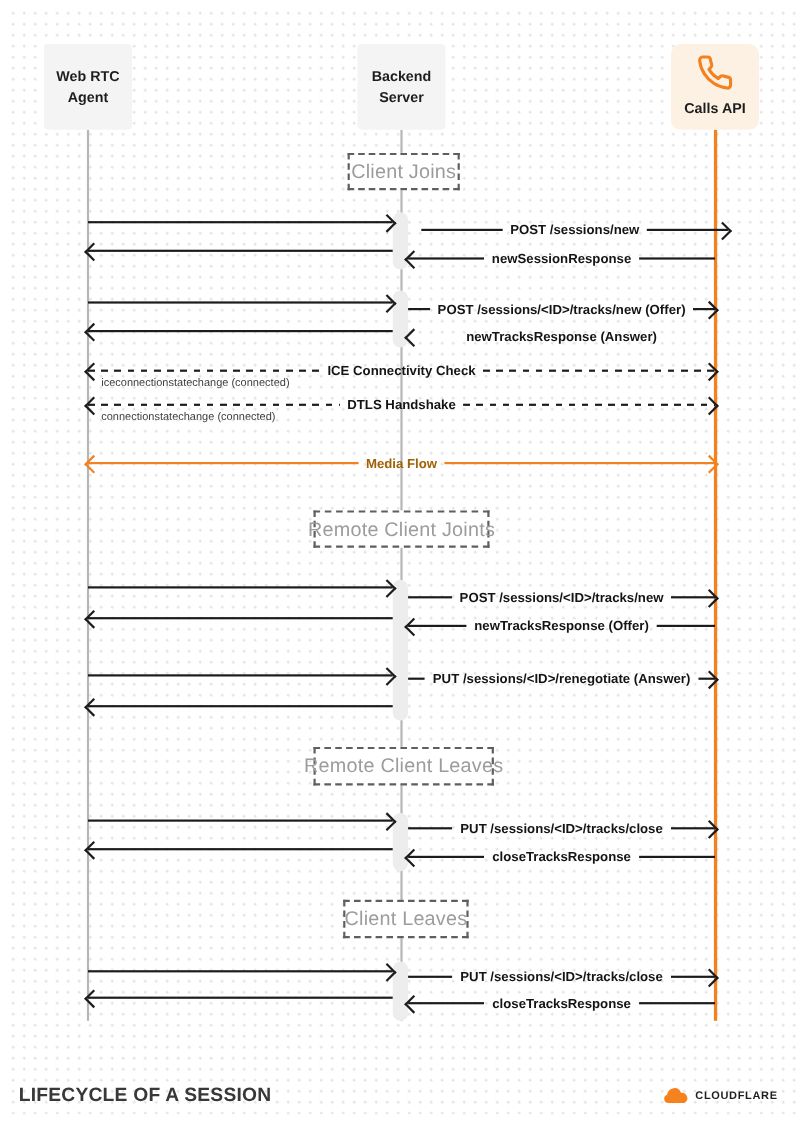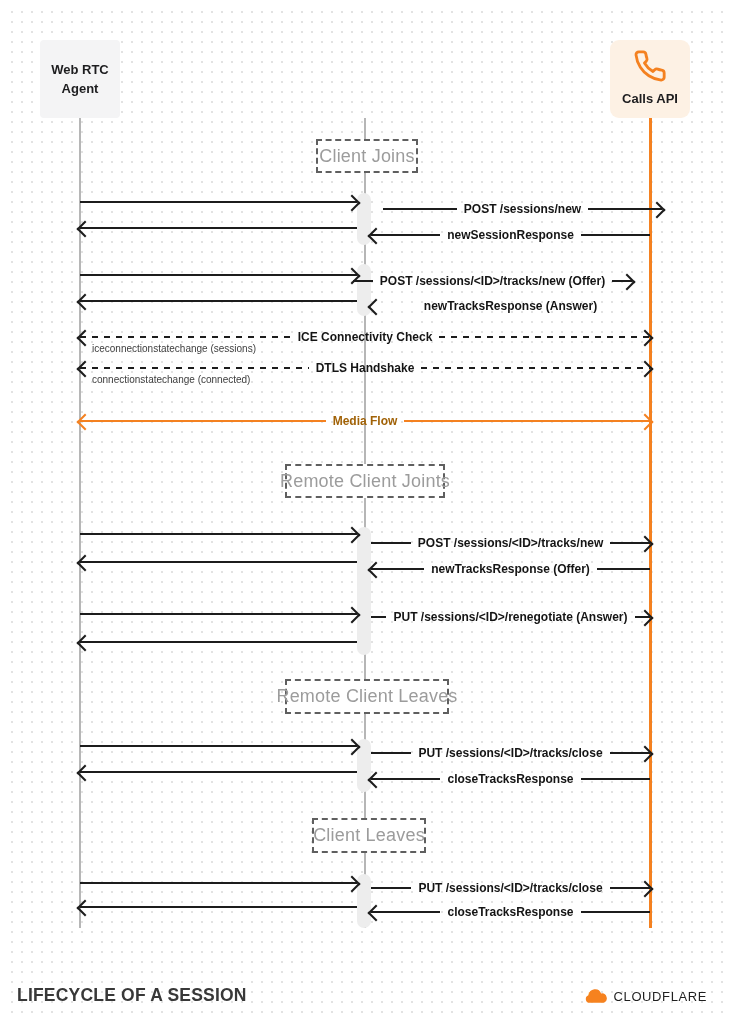--- a/index.html
+++ b/index.html
@@ -35,33 +35,37 @@
         border-top:2.6px solid #1c1c1c;border-right:2.6px solid #1c1c1c;}
   .chev.r{right:-1px;transform:rotate(45deg);}
   .chev.l{left:-1px;transform:rotate(-135deg);}
   .arrow.accentA .chev{border-color:#f48120;}
 
   .note{position:absolute;font-size:10px;color:#3d3d3d;z-index:4;white-space:nowrap;}
 
   .title{position:absolute;left:17px;top:985px;font-size:17.5px;font-weight:bold;color:#383838;
          letter-spacing:.2px;z-index:5;}
   .brand{position:absolute;right:25px;top:989px;display:flex;align-items:center;gap:3px;z-index:5;}
-  .brand .wordmark{font-size:13px;font-weight:normal;letter-spacing:.6px;color:#1f1f1f;}
+  .brand .wordmark{font-size:10px;font-weight:bold;letter-spacing:.6px;color:#1f1f1f;}
 </style>
 </head>
 <body>
 
 <div class="page">
   <div class="dots"></div>
   <div id="diagram">
       <div class="actor" style="left: 40px;">
         <div class="">Web RTC</div>
         <div class="">Agent</div>
       </div>
       <div class="lifeline" style="left: 79px;"></div>
+      <div class="actor" style="left: 325px;">
+        <div class="">Backend</div>
+        <div class="">Server</div>
+      </div>
       <div class="lifeline" style="left: 364px;"></div>
       <div class="actor accent" style="left: 610px;">
         <div class="icon-wrap">
           <svg width="34" height="34" viewBox="0 0 24 24" fill="none" stroke="#f48120" stroke-width="2" stroke-linecap="round" stroke-linejoin="round">
             <path d="M22 16.92v3a2 2 0 0 1-2.18 2 19.79 19.79 0 0 1-8.63-3.07 19.5 19.5 0 0 1-6-6 19.79 19.79 0 0 1-3.07-8.67A2 2 0 0 1 4.11 2h3a2 2 0 0 1 2 1.72 12.84 12.84 0 0 0 .7 2.81 2 2 0 0 1-.45 2.11L8.09 9.91a16 16 0 0 0 6 6l1.27-1.27a2 2 0 0 1 2.11-.45 12.84 12.84 0 0 0 2.81.7A2 2 0 0 1 22 16.92z"></path>
           </svg>
         </div>
         <div class="">Calls API</div>
       </div>
       <div class="lifeline accent" style="left: 649px;"></div>
@@ -91,21 +95,21 @@
       <div class="arrow" style="left: 371px; width: 279px; top: 226px; justify-content: space-between;">
         <div class="seg"></div>
         <div class="alabel">newSessionResponse</div>
         <div class="seg"></div>
         <div class="chev l"></div>
       </div>
       <div class="arrow" style="left: 80px; width: 277px; top: 266px;">
         <div class="seg"></div>
         <div class="chev r"></div>
       </div>
-      <div class="arrow" style="left: 353px; width: 279px; top: 272px;">
+      <div class="arrow" style="left: 371px; width: 279px; top: 272px;">
         <div class="seg"></div>
         <div class="alabel">POST /sessions/&lt;ID&gt;/tracks/new (Offer)</div>
         <div class="seg"></div>
         <div class="chev r"></div>
       </div>
       <div class="arrow" style="left: 80px; width: 277px; top: 292px;">
         <div class="seg"></div>
         <div class="chev l"></div>
       </div>
       <div class="arrow" style="left: 371px; width: 279px; top: 297px; flex-direction: column;">
@@ -114,21 +118,21 @@
         <div class="seg"></div>
         <div class="chev l"></div>
       </div>
       <div class="arrow dashed" style="left: 80px; width: 570px; top: 328px; justify-content: flex-end;">
         <div class="seg"></div>
         <div class="alabel">ICE Connectivity Check</div>
         <div class="seg"></div>
         <div class="chev r"></div>
         <div class="chev l"></div>
       </div>
-      <div class="note" style="left: 92px; top: 343px;">iceconnectionstatechange (sessions)</div>
+      <div class="note" style="left: 92px; top: 343px;">iceconnectionstatechange (connected)</div>
       <div class="arrow dashed" style="left: 80px; width: 570px; top: 359px;">
         <div class="seg"></div>
         <div class="alabel">DTLS Handshake</div>
         <div class="seg"></div>
         <div class="chev r"></div>
         <div class="chev l"></div>
       </div>
       <div class="note" style="left: 92px; top: 374px;">connectionstatechange (connected)</div>
       <div class="arrow accentA" style="left: 80px; width: 570px; top: 412px;">
         <div class="seg"></div>

